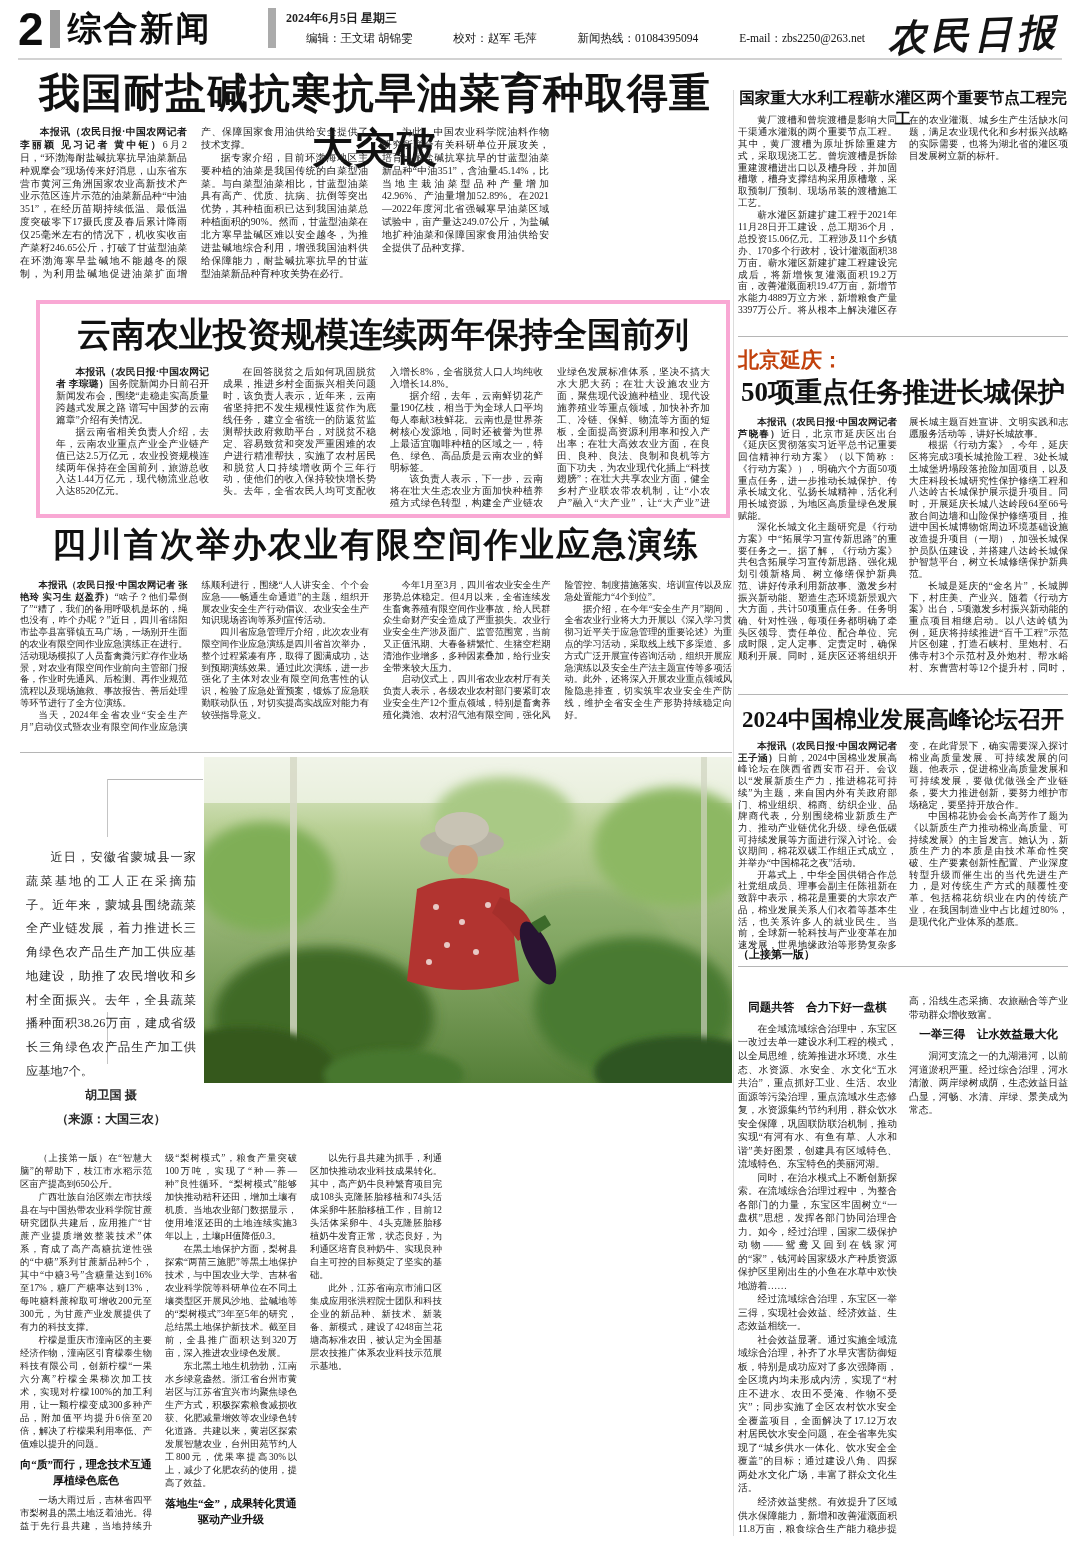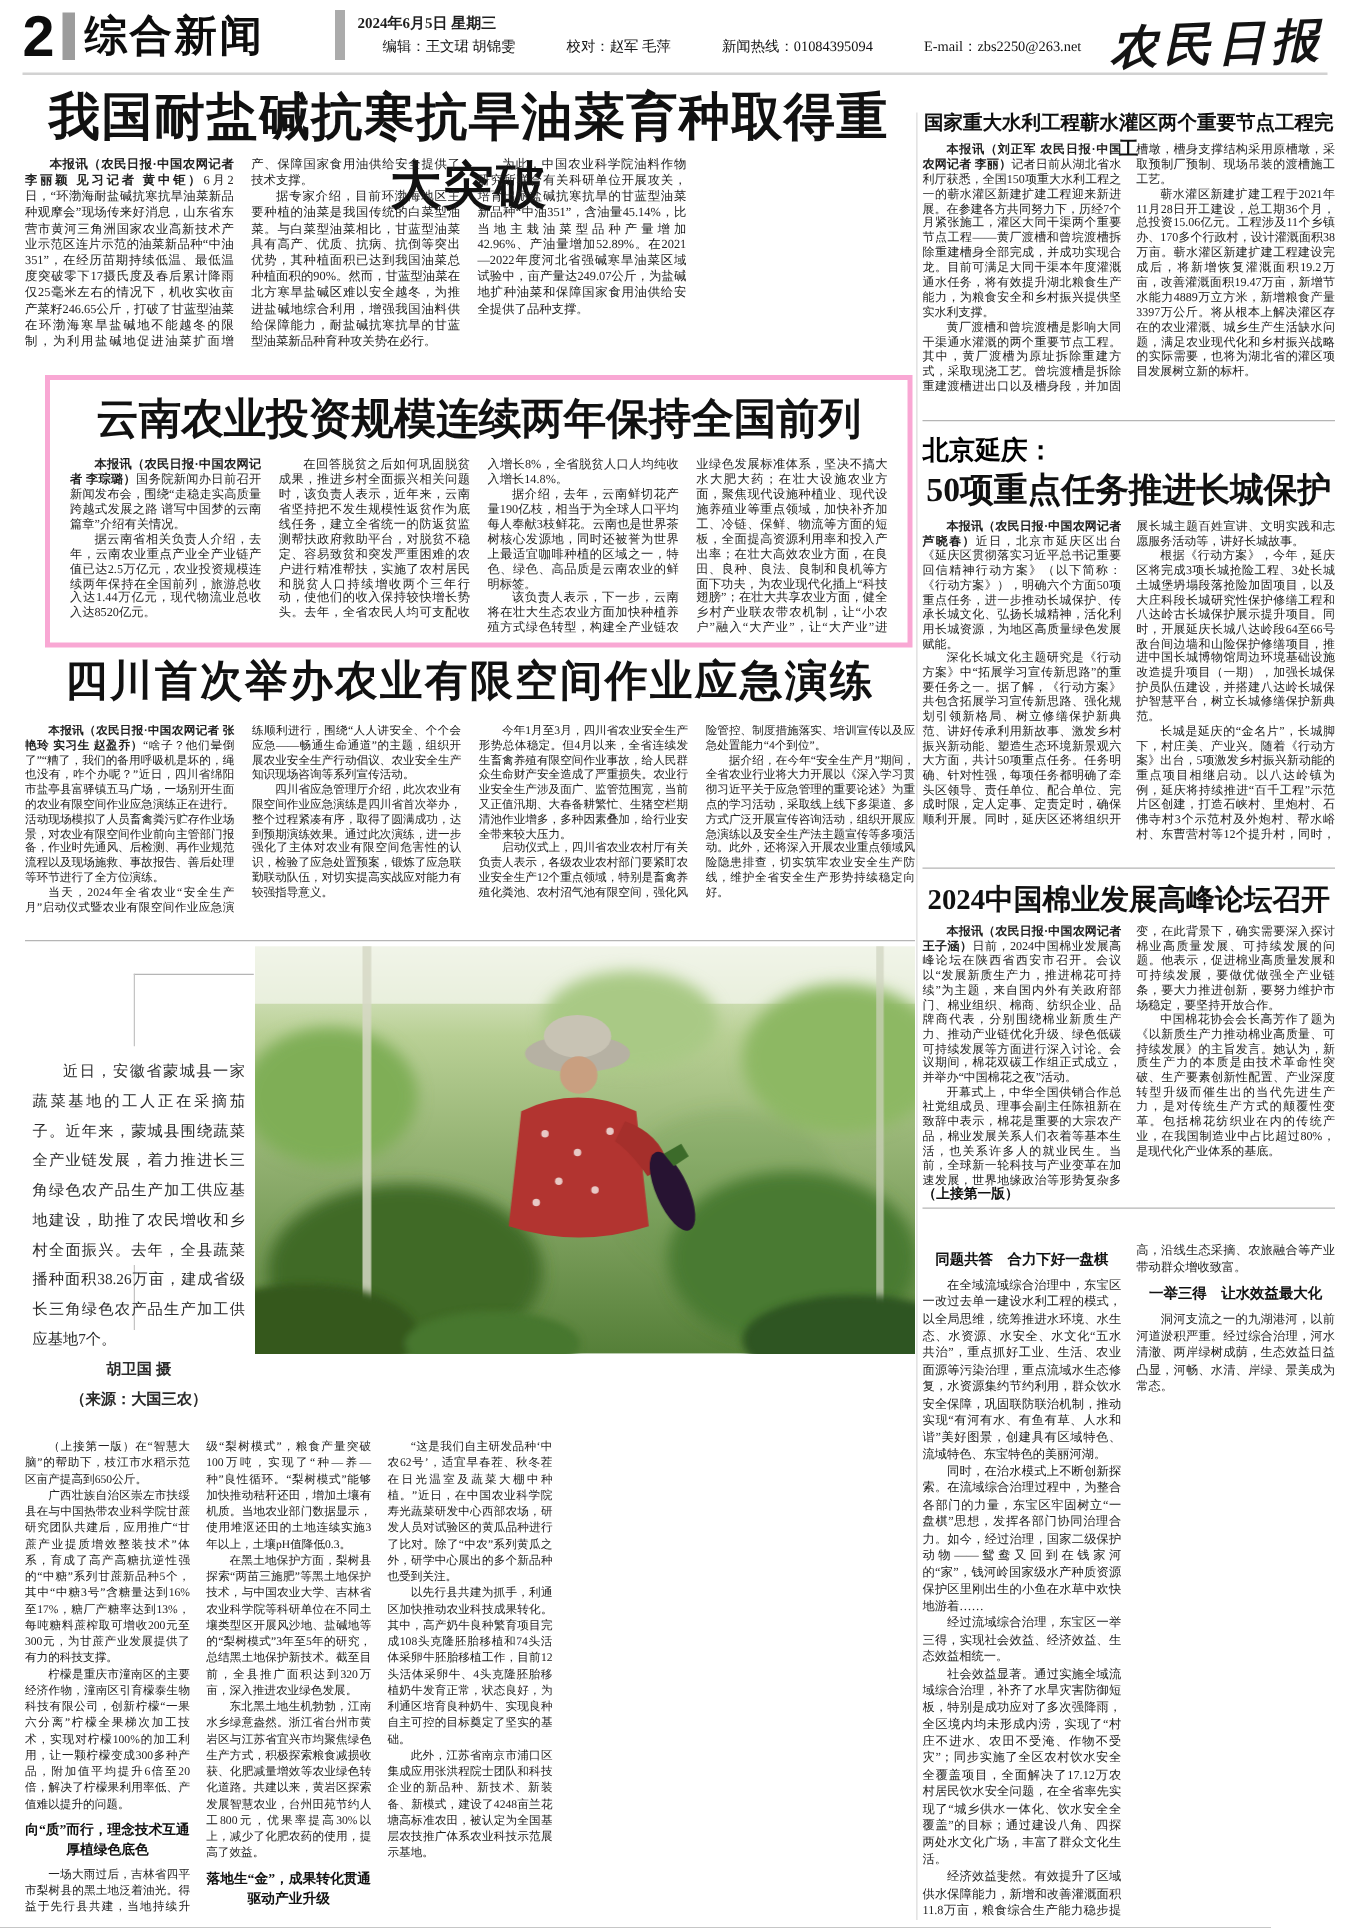--- a/index.html
+++ b/index.html
@@ -49,21 +49,21 @@
   .caption p{margin:0;text-indent:2em;}
   .credit{margin-top:6px;text-align:center;font-weight:bold;text-indent:0 !important;}
   .source{text-align:center;font-weight:bold;text-indent:0 !important;}
   .photo{position:absolute;top:757px;left:204px;width:528px;height:326px;overflow:hidden;}
   
   .tech-h{top:1094px;left:20px;width:712px;font-size:32px;font-weight:600;letter-spacing:7px;}
   .tech-b{top:1152px;left:20px;width:712px;height:384px;column-count:5;column-gap:13px;font-size:9.3px;line-height:1.4;}
   
   .water-h{top:88px;left:738px;width:330px;font-size:15.6px;letter-spacing:0;}
   .water-b{top:114px;left:738px;width:330px;height:214px;column-count:2;column-gap:12px;font-size:9.6px;line-height:1.24;}
-  .gw-kick{position:absolute;top:346px;left:738px;width:330px;font-size:21px;font-weight:700;color:#000000;}
+  .gw-kick{position:absolute;top:346px;left:738px;width:330px;font-size:21px;font-weight:700;color:#c2410c;}
   .gw-h{top:374px;left:738px;width:330px;font-size:27px;}
   .gw-b{top:416px;left:738px;width:330px;height:268px;column-count:2;column-gap:12px;font-size:9.6px;line-height:1.22;}
   .cot-h{top:704px;left:738px;width:330px;font-size:23px;font-weight:600;}
   .cot-b{top:740px;left:738px;width:330px;height:220px;column-count:2;column-gap:12px;font-size:9.6px;line-height:1.22;}
   .db-note{position:absolute;top:947px;left:738px;font-size:11px;font-weight:bold;color:#111;}
   .db-b{top:994px;left:738px;width:330px;height:542px;column-count:2;column-gap:12px;font-size:9.8px;line-height:1.38;}
 </style>
 </head>
 <body>
 
@@ -189,28 +189,26 @@
 
   <div class="art-body tech-b">
       <p>（上接第一版）在“智慧大脑”的帮助下，枝江市水稻示范区亩产提高到650公斤。</p>
       <p>广西壮族自治区崇左市扶绥县在与中国热带农业科学院甘蔗研究团队共建后，应用推广“甘蔗产业提质增效整装技术”体系，育成了高产高糖抗逆性强的“中糖”系列甘蔗新品种5个，其中“中糖3号”含糖量达到16%至17%，糖厂产糖率达到13%，每吨糖料蔗榨取可增收200元至300元，为甘蔗产业发展提供了有力的科技支撑。</p>
       <p>柠檬是重庆市潼南区的主要经济作物，潼南区引育檬泰生物科技有限公司，创新柠檬“一果六分离”柠檬全果梯次加工技术，实现对柠檬100%的加工利用，让一颗柠檬变成300多种产品，附加值平均提升6倍至20倍，解决了柠檬果利用率低、产值难以提升的问题。</p>
       <h4 class="flow-h">向“质”而行，理念技术互通　厚植绿色底色</h4>
       <p>一场大雨过后，吉林省四平市梨树县的黑土地泛着油光。得益于先行县共建，当地持续升级“梨树模式”，粮食产量突破100万吨，实现了“种—养—种”良性循环。“梨树模式”能够加快推动秸秆还田，增加土壤有机质。当地农业部门数据显示，使用堆沤还田的土地连续实施3年以上，土壤pH值降低0.3。</p>
       <p>在黑土地保护方面，梨树县探索“两苗三施肥”等黑土地保护技术，与中国农业大学、吉林省农业科学院等科研单位在不同土壤类型区开展风沙地、盐碱地等的“梨树模式”3年至5年的研究，总结黑土地保护新技术。截至目前，全县推广面积达到320万亩，深入推进农业绿色发展。</p>
       <p>东北黑土地生机勃勃，江南水乡绿意盎然。浙江省台州市黄岩区与江苏省宜兴市均聚焦绿色生产方式，积极探索粮食减损收获、化肥减量增效等农业绿色转化道路。共建以来，黄岩区探索发展智慧农业，台州田苑节约人工800元，优果率提高30%以上，减少了化肥农药的使用，提高了效益。</p>
       <h4 class="flow-h">落地生“金”，成果转化贯通　驱动产业升级</h4>
-      <p>“这是我们自主研发品种‘中农62号’，适宜早春茬、秋冬茬在日光温室及蔬菜大棚中种植。”近日，在中国农业科学院寿光蔬菜研发中心西部农场，研发人员对试验区的黄瓜品种进行了比对。除了“中农”系列黄瓜之外，研学中心展出的多个新品种也受到关注。</p>
       <p>以先行县共建为抓手，利通区加快推动农业科技成果转化。其中，高产奶牛良种繁育项目完成108头克隆胚胎移植和74头活体采卵牛胚胎移植工作，目前12头活体采卵牛、4头克隆胚胎移植奶牛发育正常，状态良好，为利通区培育良种奶牛、实现良种自主可控的目标奠定了坚实的基础。</p>
       <p>此外，江苏省南京市浦口区集成应用张洪程院士团队和科技企业的新品种、新技术、新装备、新模式，建设了4248亩兰花塘高标准农田，被认定为全国基层农技推广体系农业科技示范展示基地。</p>
     </div>
 
   <div class="headline h-hei water-h">国家重大水利工程蕲水灌区两个重要节点工程完工</div>
   <div class="art-body water-b">
-    <p><b class="lede">本报讯（刘正军 农民日报·中国农网记者 李丽）</b><span>记者日前从湖北省水利厅获悉，全国150项重大水利工程之一的蕲水灌区新建扩建工程迎来新进展。在参建各方共同努力下，历经7个月紧张施工，灌区大同干渠两个重要节点工程——黄厂渡槽和曾垸渡槽拆除重建槽身全部完成，并成功实现合龙。目前可满足大同干渠本年度灌溉通水任务，将有效提升湖北粮食生产能力，为粮食安全和乡村振兴提供坚实水利支撑。</span></p>
     <div>
         <p>黄厂渡槽和曾垸渡槽是影响大同干渠通水灌溉的两个重要节点工程。其中，黄厂渡槽为原址拆除重建方式，采取现浇工艺。曾垸渡槽是拆除重建渡槽进出口以及槽身段，并加固槽墩，槽身支撑结构采用原槽墩，采取预制厂预制、现场吊装的渡槽施工工艺。</p>
         <p>蕲水灌区新建扩建工程于2021年11月28日开工建设，总工期36个月，总投资15.06亿元。工程涉及11个乡镇办、170多个行政村，设计灌溉面积38万亩。蕲水灌区新建扩建工程建设完成后，将新增恢复灌溉面积19.2万亩，改善灌溉面积19.47万亩，新增节水能力4889万立方米，新增粮食产量3397万公斤。将从根本上解决灌区存在的农业灌溉、城乡生产生活缺水问题，满足农业现代化和乡村振兴战略的实际需要，也将为湖北省的灌区项目发展树立新的标杆。</p>
       </div>
   </div>
   <div class="hline" style="top:336px;left:738px;width:330px;"></div>
 
   <div class="gw-kick">北京延庆：</div>
   <div class="headline h-song gw-h">50项重点任务推进长城保护</div>
   <div class="art-body gw-b">

